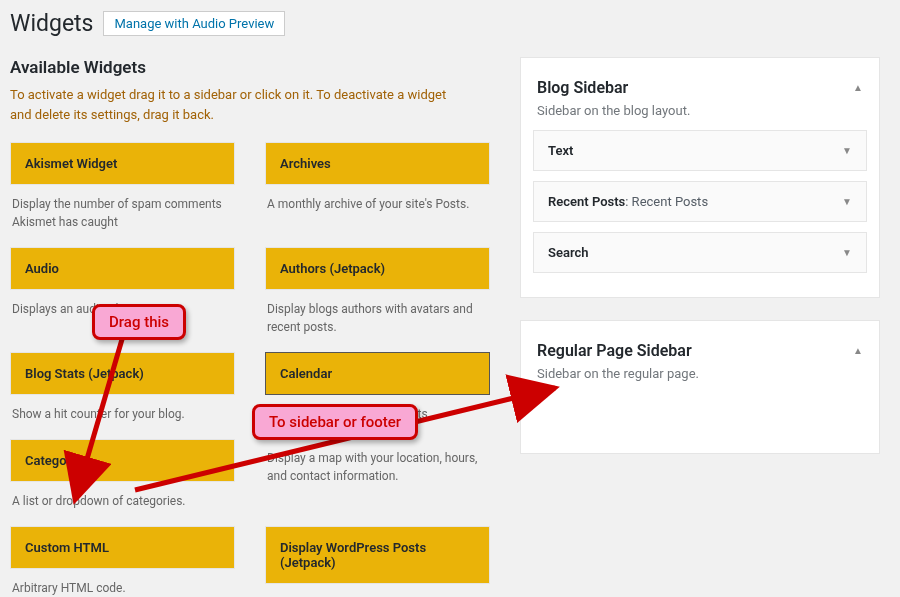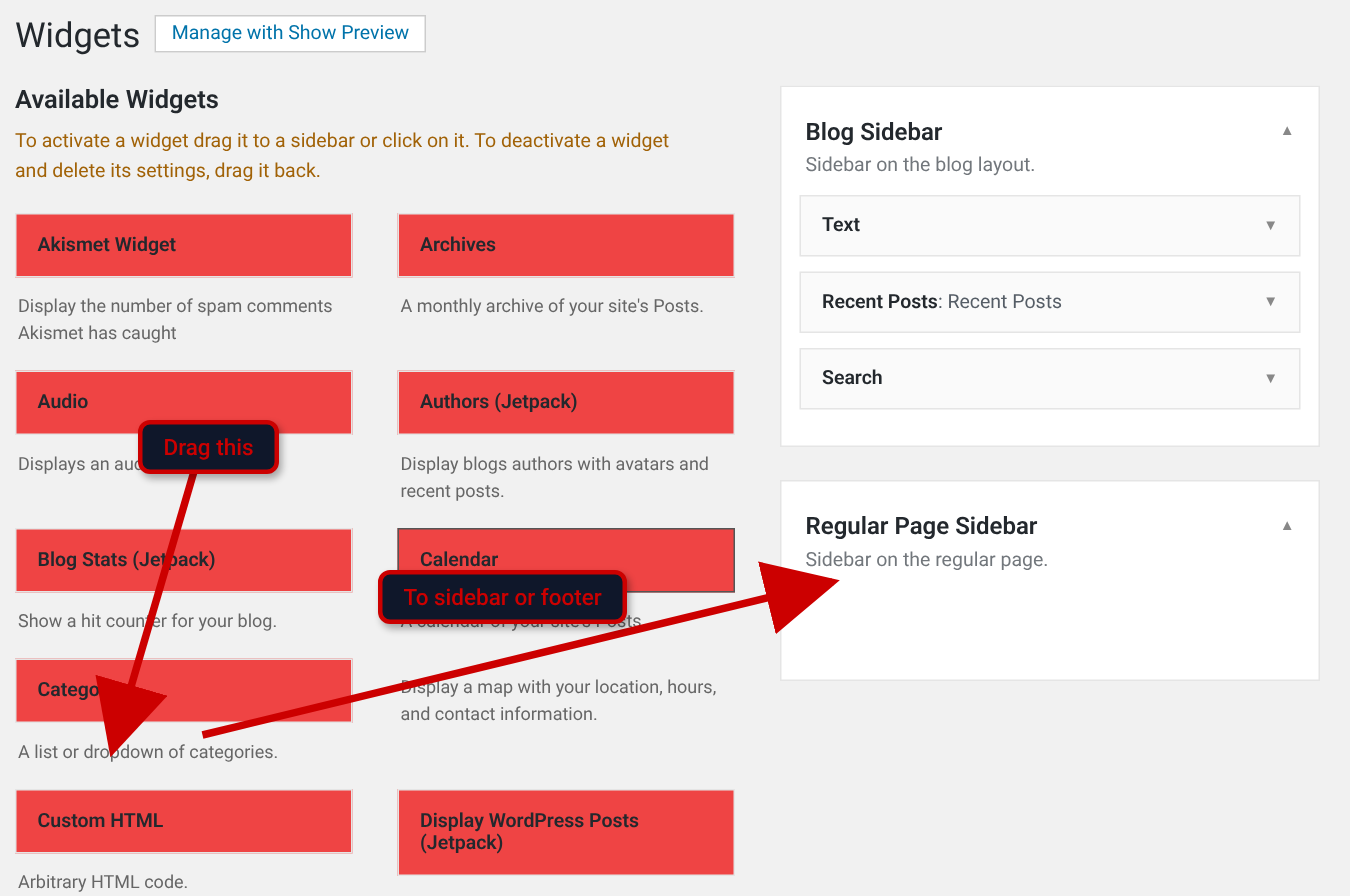--- a/index.html
+++ b/index.html
@@ -7,21 +7,21 @@
     font-family: -apple-system, BlinkMacSystemFont, "Segoe UI", Roboto, sans-serif;
     background: #f1f1f1;
     color: #23282d;
     font-size: 13px;
     width: 900px;
     height: 597px;
     overflow: hidden;
     position: relative;
   }
   .wrap { padding: 10px 20px 20px 10px; }
-  .header { display: flex; align-items: flex-start; margin-bottom: 20px; }
+  .header { display: flex; align-items: center; margin-bottom: 20px; }
   .page-title {
     font-size: 23px;
     font-weight: 400;
     margin-right: 10px;
     color: #23282d;
   }
   .header-btn {
     display: inline-block;
     padding: 4px 10px;
     border: 1px solid #ccc;
@@ -46,21 +46,21 @@
     margin-bottom: 18px;
     max-width: 460px;
   }
   .widgets-grid {
     display: grid;
     grid-template-columns: 1fr 1fr;
     gap: 0 30px;
   }
   .widget-item { margin-bottom: 16px; }
   .widget-header {
-    background: #ef4444;
+    background: #eab308;
     border: 1px solid #e5e5e5;
     padding: 13px 14px;
     font-weight: 600;
     font-size: 13px;
     color: #23282d;
     cursor: move;
   }
   .widget-header.highlighted {
     border: 1px solid #555;
   }
@@ -116,46 +116,47 @@
   .chev {
     color: #888;
     font-size: 10px;
     line-height: 1;
   }
   .sidebar-panel.empty { padding-bottom: 60px; }
 
   
   .annot-box {
     position: absolute;
-    background: #0f172a;
+    background: #f9a8d4;
     border: 3px solid #c00;
     border-radius: 8px;
     color: #c00;
     font-size: 15px;
     font-weight: 500;
     padding: 6px 14px;
     box-shadow: 2px 3px 5px rgba(0,0,0,0.3);
     pointer-events: none;
     z-index: 10;
+    margin-top: 24px;
   }
   svg.overlay {
     position: absolute;
     top: 0; left: 0;
     width: 900px; height: 597px;
     pointer-events: none;
     z-index: 9;
   }
 </style>
 </head>
 <body>
 
 <div class="wrap">
   <div class="header">
     <h1 class="page-title">Widgets</h1>
-    <span class="header-btn">Manage with Show Preview</span>
+    <span class="header-btn">Manage with Audio Preview</span>
   </div>
 
   <div class="content">
     <div class="left-col">
       <div class="sub-title">Available Widgets</div>
       <div class="desc">To activate a widget drag it to a sidebar or click on it. To deactivate a widget and delete its settings, drag it back.</div>
 
       <div class="widgets-grid">
         <div class="widget-item">
           <div class="widget-header">Akismet Widget</div>

